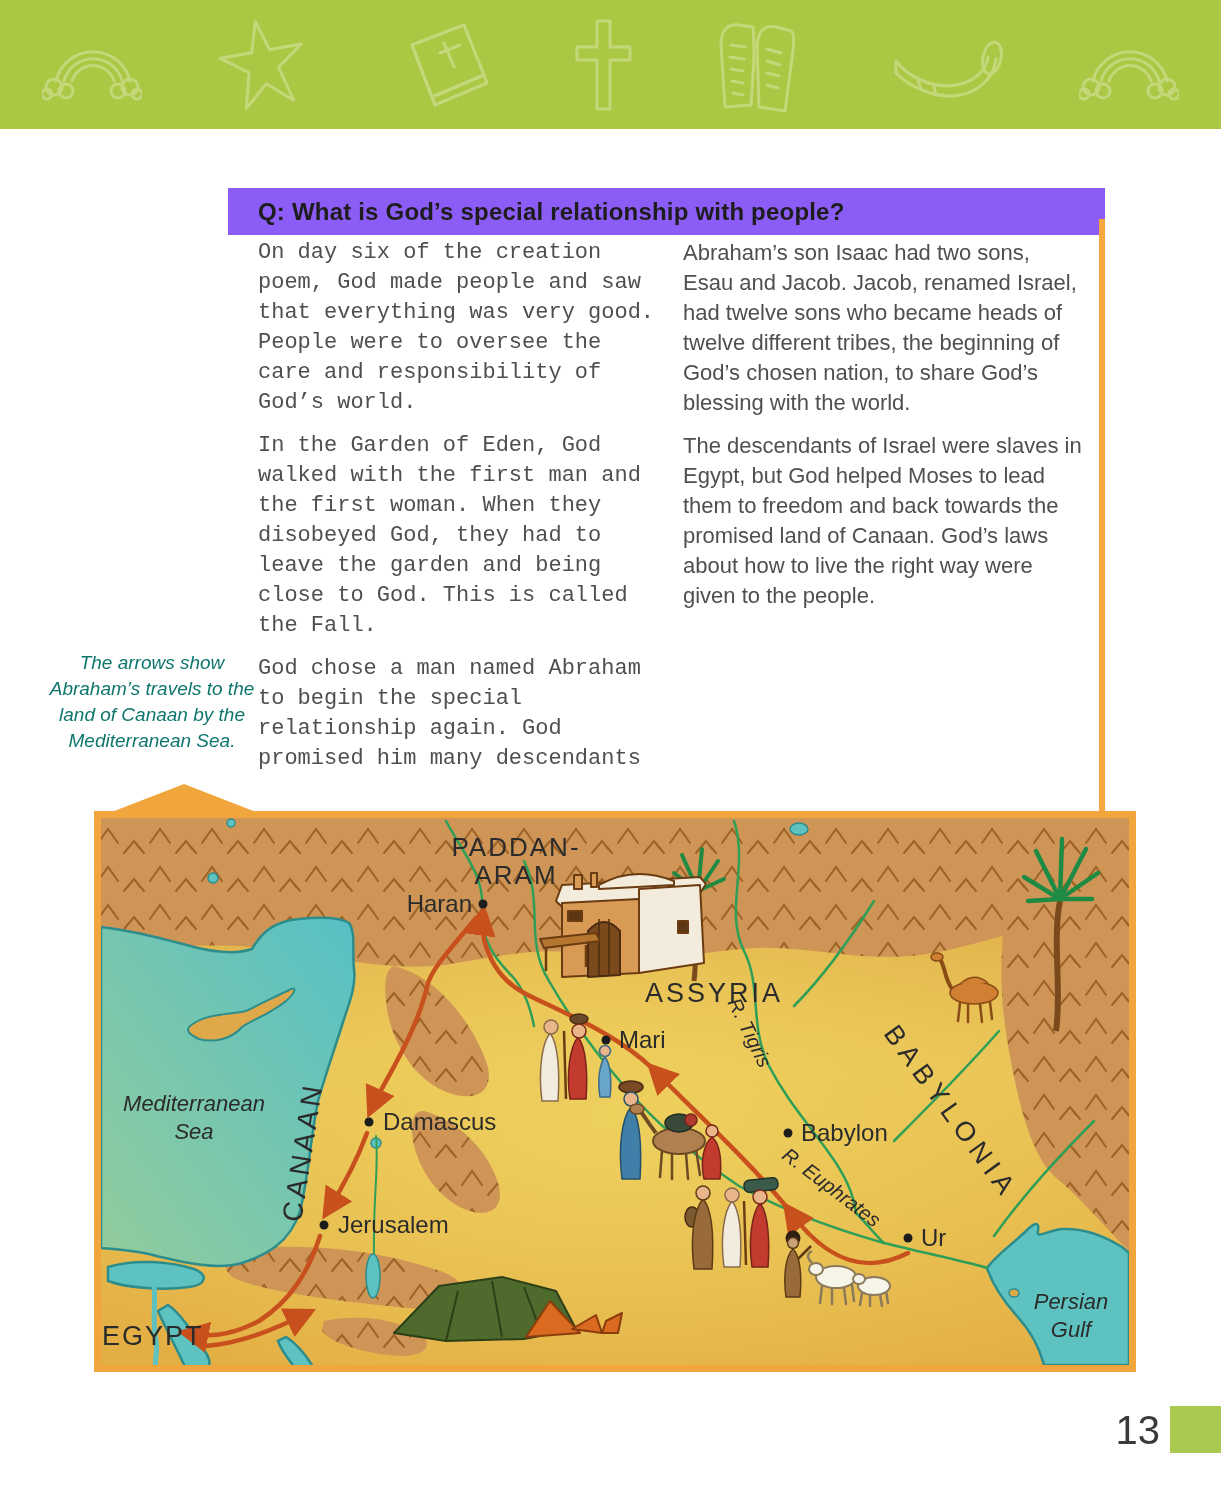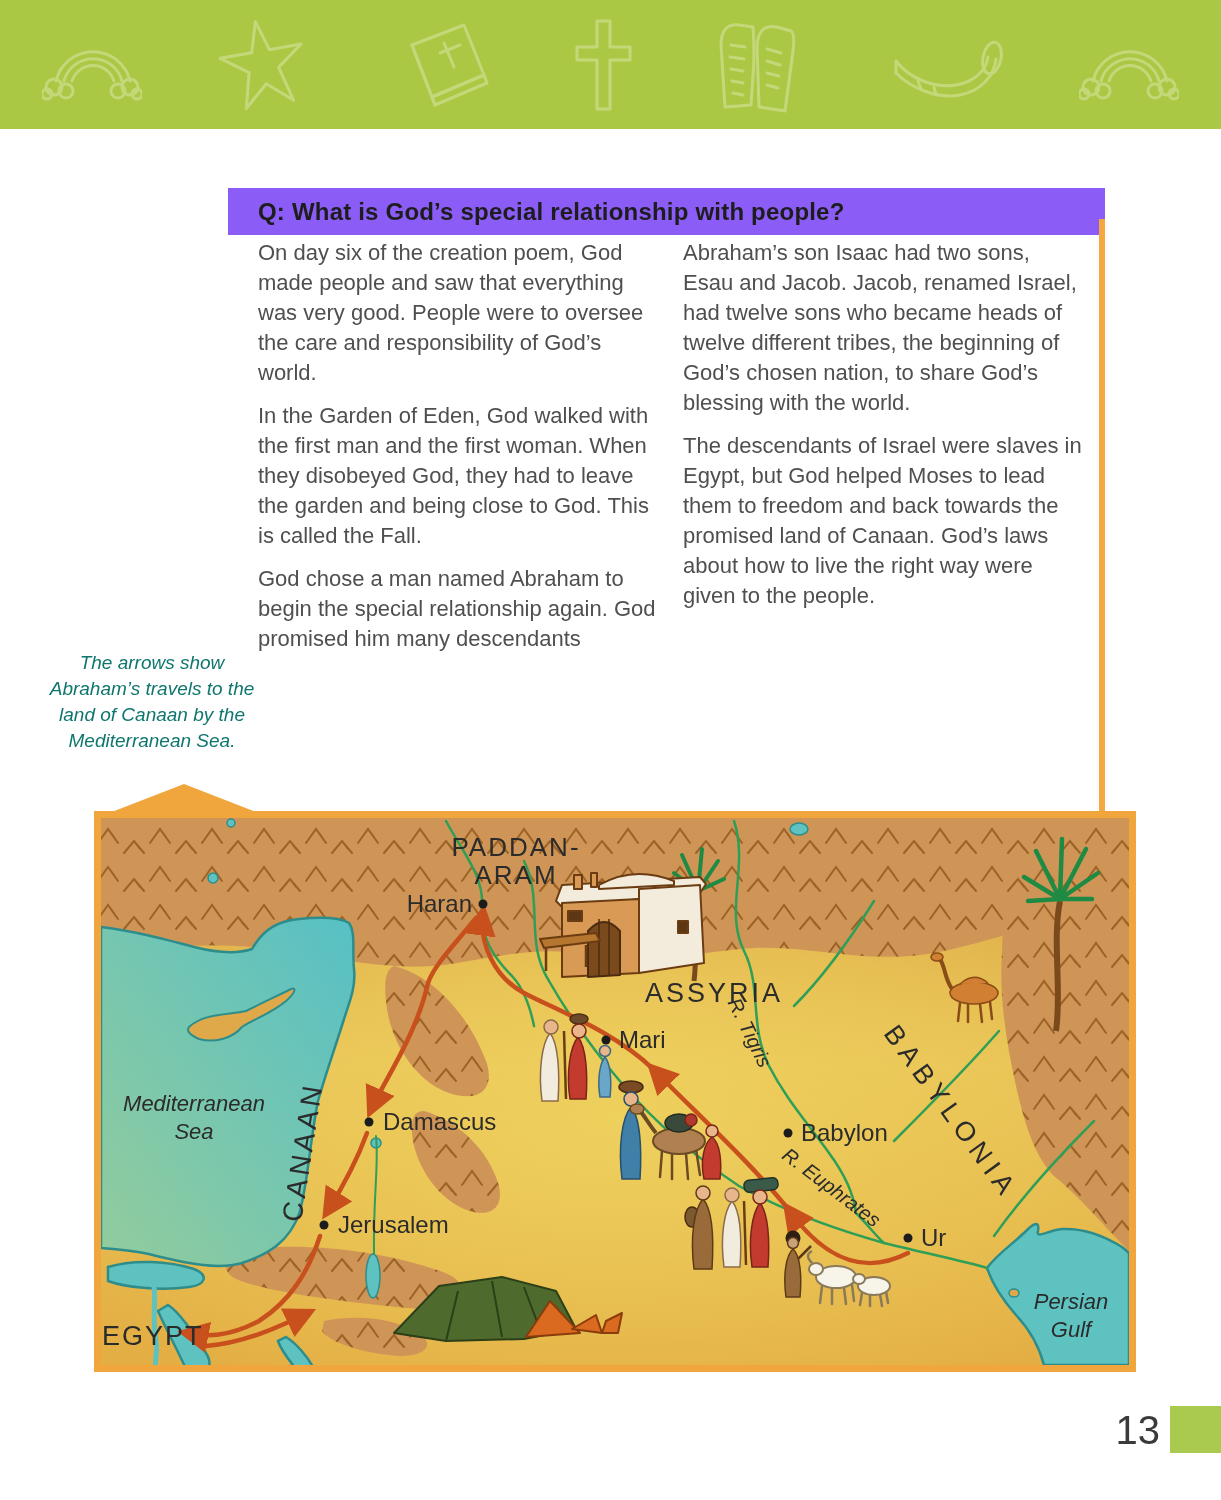--- a/index.html
+++ b/index.html
@@ -10,21 +10,21 @@
   .band{position:absolute;left:0;top:0;width:1221px;height:129px;background:#abc845;display:flex;align-items:center;justify-content:space-between;padding:0 42px;box-sizing:border-box;}
   .band svg{display:block;}
 
   
   .qbar{position:absolute;left:228px;top:172px;width:877px;height:47px;background:#8b5cf6;display:flex;align-items:center;margin-top:16px;}
   .qbar span{font-size:24px;font-weight:bold;color:#1d1d1d;padding-left:30px;letter-spacing:.2px;}
   .vrule{position:absolute;left:1099px;top:219px;width:6px;height:598px;background:#f5a83f;}
 
   
   .col{position:absolute;top:238px;width:402px;color:#4f4f4f;font-size:22px;line-height:30px;}
-  .col.left{left:258px;}
+  .col.left{left:258px;font-family:Liberation Mono, monospace;}
   .col.right{left:683px;}
   .col p{margin:0 0 13px 0;}
 
   
   .caption{position:absolute;left:48px;top:650px;width:208px;text-align:center;font-style:italic;font-size:19px;line-height:26px;color:#0f766e;}
 
   
   .mapwrap{position:absolute;left:62px;top:781px;width:1099px;height:591px;padding-left:32px;}
 
   

